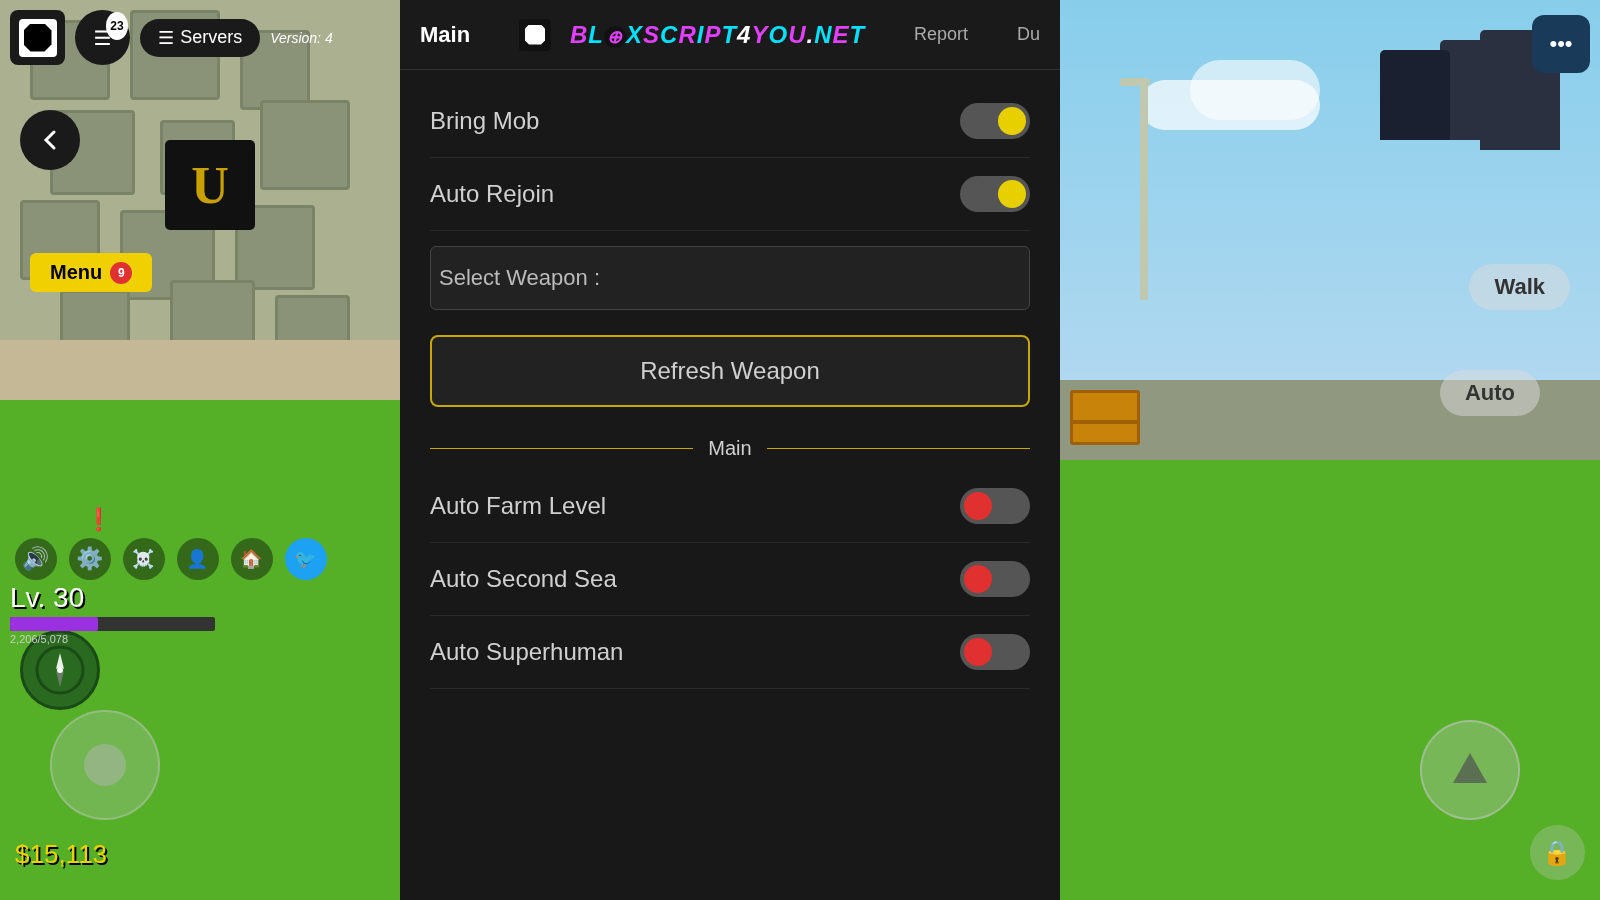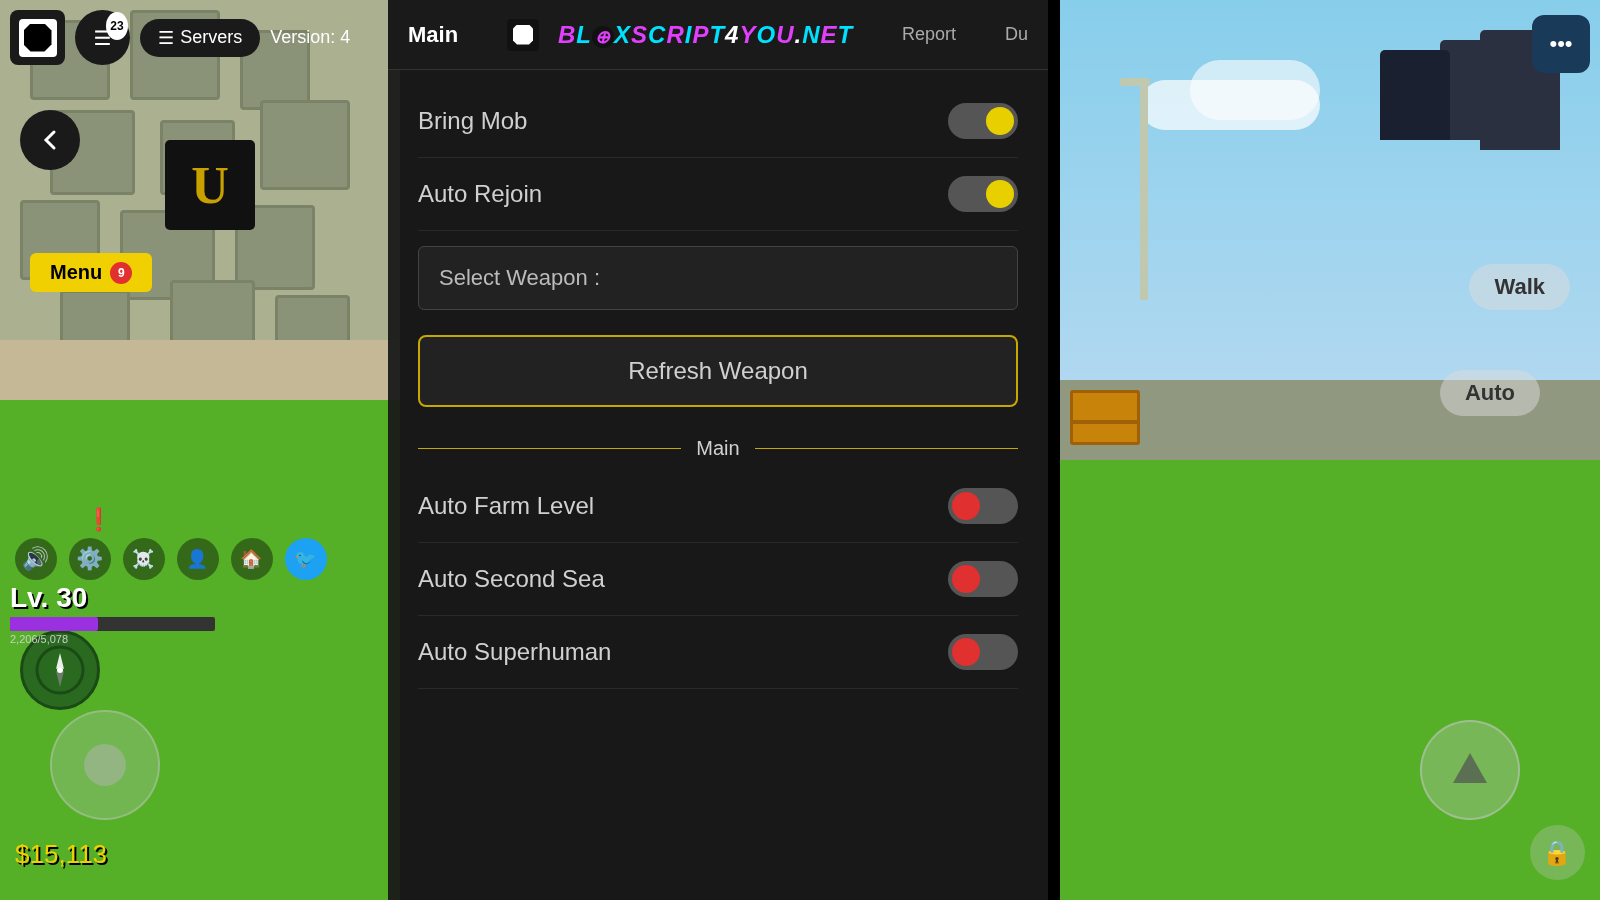--- a/index.html
+++ b/index.html
@@ -9,21 +9,21 @@
       overflow: hidden;
       font-family: 'Arial', sans-serif;
       position: relative;
       background: #000;
     }
 
     
     .menu-panel {
       position: absolute;
       top: 0;
-      left: 388px;
+      left: 400px;
       width: 660px;
       height: 100%;
       background: rgba(25, 25, 25, 0.95);
       z-index: 10;
       overflow: hidden;
     }
 
     
     .panel-header {
       display: flex;
@@ -95,21 +95,21 @@
     
     .select-weapon-row {
       padding: 15px 0;
     }
 
     .select-weapon-input {
       width: 100%;
       background: #222;
       border: 1px solid #444;
       border-radius: 6px;
-      padding: 18px 20px;
+      padding: 18px 8px;
       color: #bbb;
       font-size: 22px;
     }
 
     
     .refresh-weapon-btn {
       width: 100%;
       background: #222;
       border: 2px solid #c8a800;
       border-radius: 8px;
@@ -194,21 +194,22 @@
       padding: 8px 18px;
       color: #fff;
       font-size: 18px;
       display: flex;
       align-items: center;
       gap: 6px;
     }
 
     .version-text {
       color: #fff;
-      font-size: 18px;
+      font-size: 14px;
+      font-style: italic;
     }
 
     
     .back-btn {
       position: absolute;
       top: 110px;
       left: 20px;
       width: 60px;
       height: 60px;
       background: #1a1a1a;
@@ -310,21 +311,21 @@
     .level-info {
       position: absolute;
       bottom: 230px;
       left: 10px;
       z-index: 20;
     }
 
     .lv-text {
       color: #fff;
       font-size: 28px;
-      font-weight: bold;
+      font-weight: normal;
       text-shadow: 2px 2px 0 #000;
     }
 
     .exp-bar-bg {
       width: 205px;
       height: 14px;
       background: #333;
       border-radius: 2px;
       margin-top: 3px;
     }

